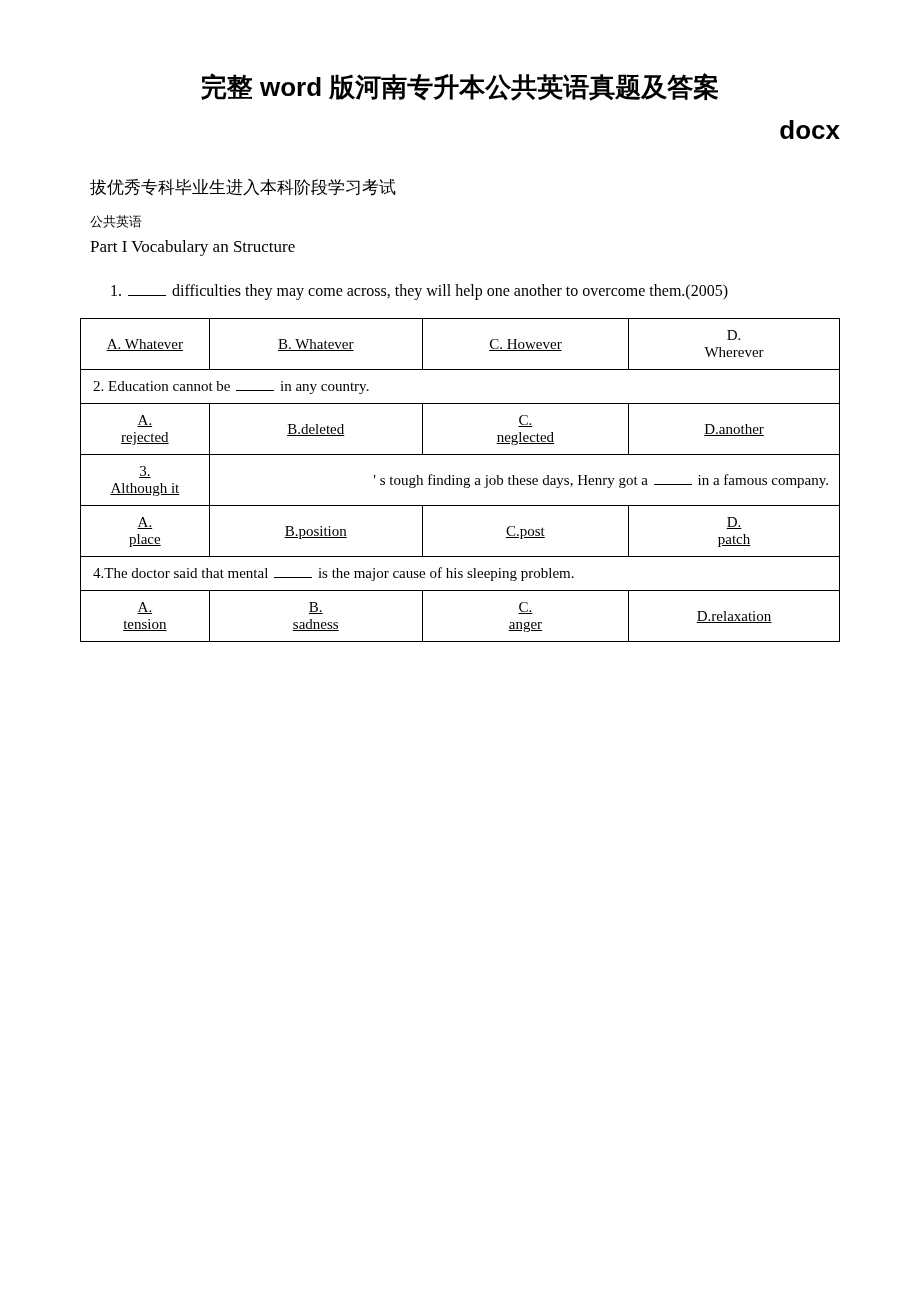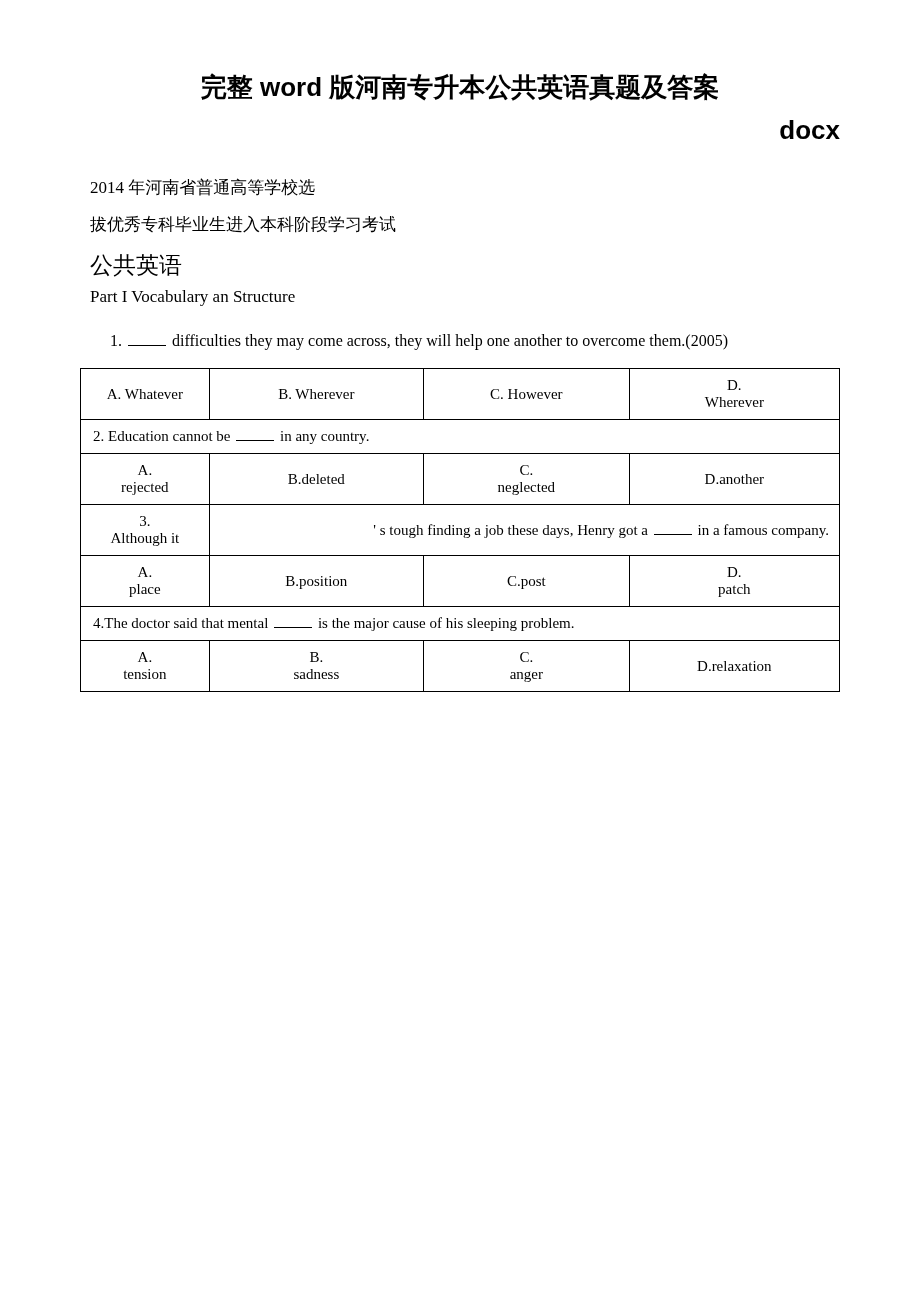--- a/index.html
+++ b/index.html
@@ -34,21 +34,21 @@
       font-size: 17px;
       margin-bottom: 14px;
       margin-left: 10px;
     }
     .section-text2 {
       font-size: 17px;
       margin-bottom: 14px;
       margin-left: 10px;
     }
     .subject-label {
-      font-size: 23px;
+      font-size: 13px;
       margin-bottom: 6px;
       margin-left: 10px;
     }
     .part-label {
       font-size: 17px;
       margin-bottom: 20px;
       margin-left: 10px;
     }
     .question-text {
       font-size: 16px;
@@ -78,20 +78,21 @@
       font-size: 15px;
     }
     .main-table td, .main-table th {
       border: 1px solid #000;
       padding: 8px 10px;
       vertical-align: middle;
       text-align: center;
     }
     .option-cell {
       text-align: center;
+      text-decoration: underline;
     }
     .question-row td {
       text-align: left;
       padding: 8px 12px;
     }
     .blank {
       display: inline-block;
       width: 38px;
       border-bottom: 1px solid #000;
       margin: 0 2px;
@@ -100,39 +101,38 @@
       text-align: center;
     }
   </style>
 </head>
 <body>
 
 <div>
   <h1 class="page-title">完整 word 版河南专升本公共英语真题及答案</h1>
   <h1 class="page-subtitle">docx</h1>
 
-  <p class="section-text">2014 年河南省普通高等学校选</p>
   <p class="section-text2">拔优秀专科毕业生进入本科阶段学习考试</p>
   <p class="subject-label">公共英语</p>
   <p class="part-label">Part I Vocabulary an Structure</p>
 
   <div class="watermark-container">
     <p class="question-text">
       <span>1.</span>
       <span> <span class="blank"></span> </span>
       <span>difficulties they may come across, they will help one another to overcome them.(2005)</span>
     </p>
   </div>
 
   <table class="main-table">
 
     <tbody>
         <tr>
       <td class="option-cell">A. Whatever</td>
-      <td class="option-cell">B. Wherever</td>
+      <td class="option-cell">B. Whatever</td>
       <td class="option-cell">C. However</td>
       <td class="d-option">D.<br>Wherever</td>
     </tr>
 
     <tr class="question-row">
       <td colspan="4">2. Education cannot be <span class="blank"></span> in any country.</td>
     </tr>
 
     <tr>
       <td class="option-cell">A.<br>rejected</td>

